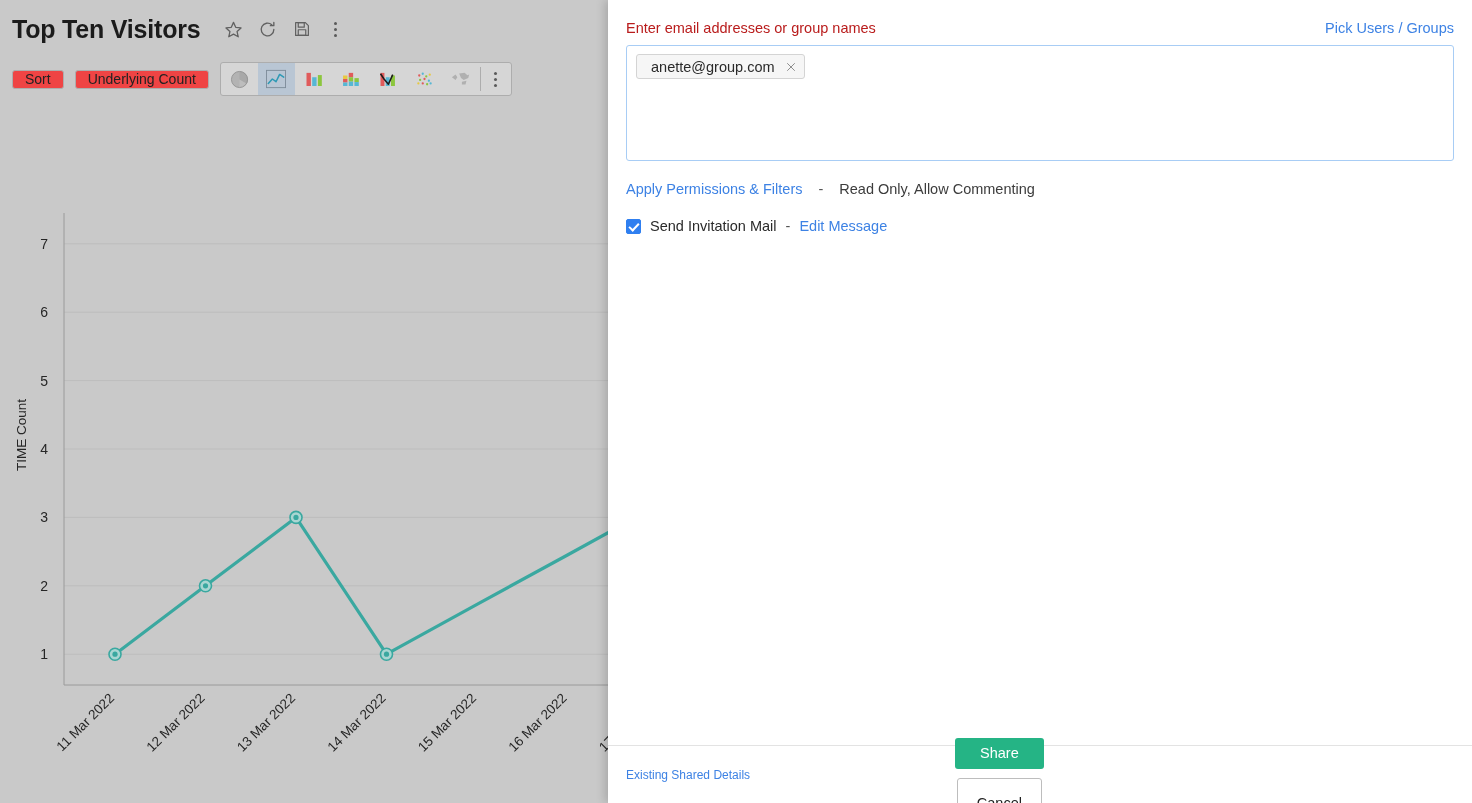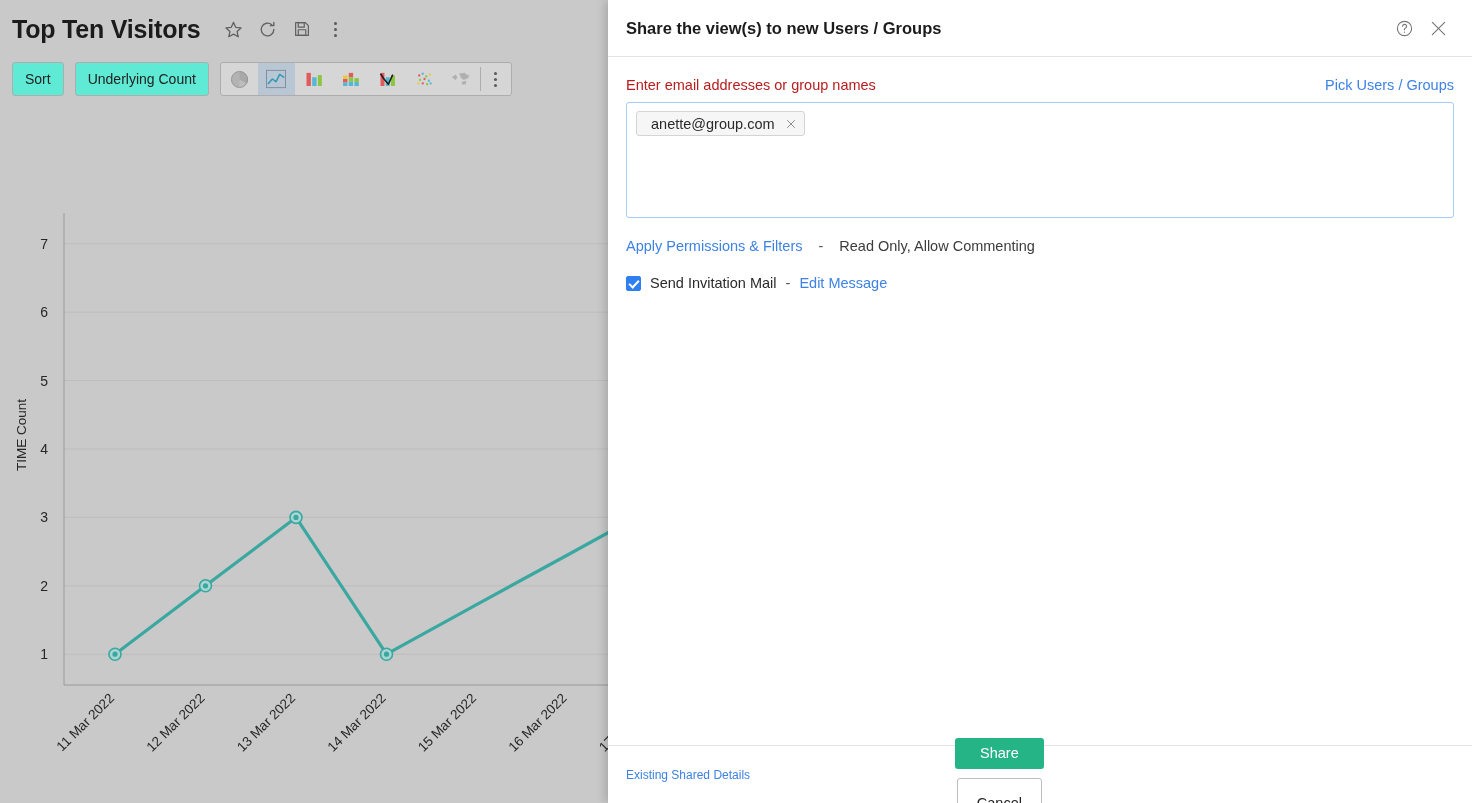--- a/index.html
+++ b/index.html
@@ -47,22 +47,22 @@
   
   #toolbar {
     position: absolute;
     left: 12px; top: 62px;
     display: flex;
     align-items: center;
     gap: 11px;
     height: 34px;
   }
   .tb-button {
-    height: 34px;
-    background: #5eead4;
+    height: 19px;
+    background: #ef4444;
     border: 1px solid #adadad;
     border-radius: 3px;
     padding: 0 12px;
     display: flex; align-items: center;
     font-size: 14px;
     color: #222;
     cursor: pointer;
     white-space: nowrap;
   }
   #chart-type-group {
@@ -419,36 +419,20 @@
           <text x="1110.5" y="594" text-anchor="end" transform="rotate(-45 1110.5 594)" font-family="Liberation Sans, sans-serif" font-size="13.5" fill="#262626">22 Mar 2022</text>
           <text x="1201" y="594" text-anchor="end" transform="rotate(-45 1201 594)" font-family="Liberation Sans, sans-serif" font-size="13.5" fill="#262626">23 Mar 2022</text>
         </g>
       <text id="y-axis-title" x="26" y="330" transform="rotate(-90 26 330)" text-anchor="middle" font-family="Liberation Sans, sans-serif" font-size="13.5" fill="#262626">TIME Count</text>
     </svg>
   </div>
 </div>
 
 <div id="share-dialog">
 
-  <div id="dialog-header">
-    <div id="dialog-title">Share the view(s) to new Users / Groups</div>
-    <div class="dlg-hdr-icon">
-      <svg width="19" height="19" viewBox="0 0 24 24" fill="none" stroke="currentColor" stroke-width="1.4">
-        <circle cx="12" cy="12" r="9"></circle>
-        <path d="M9.6 9.3a2.5 2.5 0 1 1 3.3 2.4c-.7.3-1 .9-1 1.7v.3" stroke-linecap="round"></path>
-        <circle cx="12" cy="16.6" r="0.85" fill="currentColor" stroke="none"></circle>
-      </svg>
-    </div>
-    <div class="dlg-hdr-icon">
-      <svg width="21" height="21" viewBox="0 0 24 24" fill="none" stroke="currentColor" stroke-width="1.4" stroke-linecap="round">
-        <line x1="5" y1="5" x2="19" y2="19"></line>
-          <line x1="19" y1="5" x2="5" y2="19"></line>
-      </svg>
-    </div>
-  </div>
 
   <div id="dialog-body">
 
     <div id="field-label-row">
       <span id="email-field-label">Enter email addresses or group names</span>
       <span class="blue-link">Pick Users / Groups</span>
     </div>
 
     <div id="email-input-box" placeholder="">
       <span class="email-chip">

